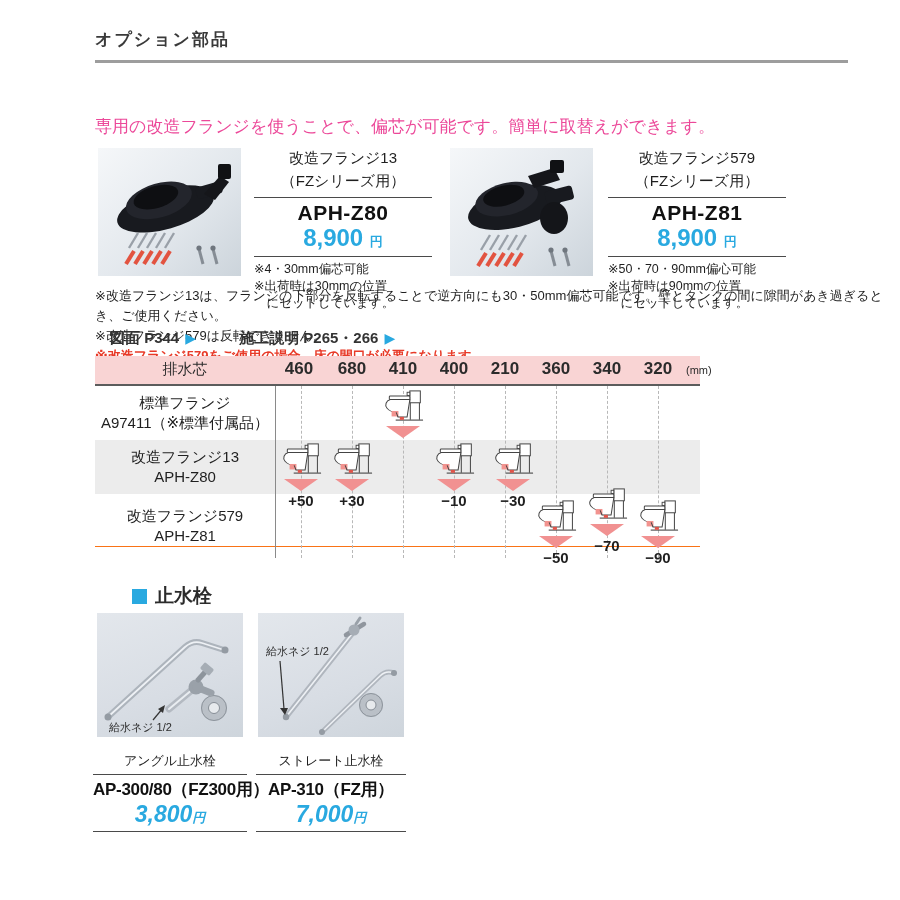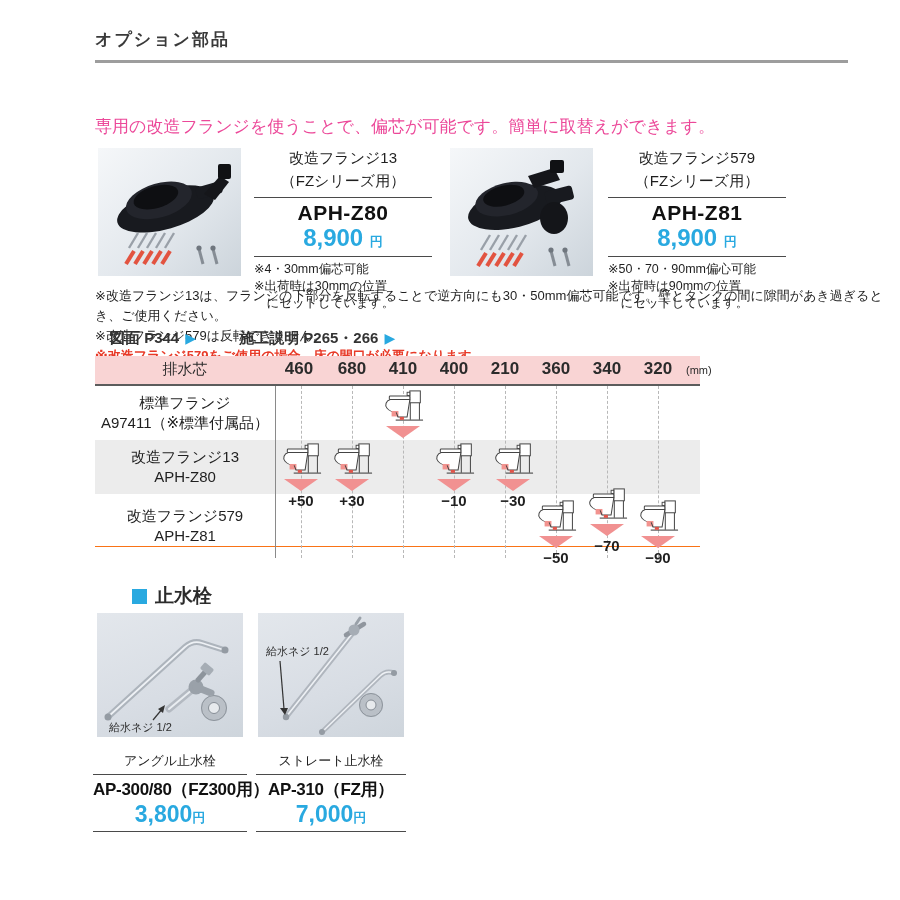--- a/index.html
+++ b/index.html
@@ -46,21 +46,21 @@
   .mark .mval { font-size:15px; font-weight:bold; color:#1f1f1f; margin-top:1px; }
 
   
   .s-head { position:absolute; left:95px; top:583px; font-size:19px; font-weight:bold; color:#2b2b2b; display:flex; align-items:center;margin-left:37px; }
   .s-head .sq { width:15px; height:15px; background:#29a9e0; display:inline-block; margin-right:8px; }
   .vphoto { position:absolute; top:613px; width:146px; height:124px; background:linear-gradient(160deg,#e3e7ec 0%,#d8dde4 60%,#ced5dc 100%); }
   .pblock { position:absolute; top:752px; text-align:center; }
   .pb-name { font-size:13px; color:#1f1f1f; }
   .pb-div { border-top:1px solid #4a4a4a; margin:4px 0 3px; }
   .pb-model { font-size:17px; font-weight:bold; color:#111; white-space:nowrap; letter-spacing:-.3px; }
-  .pb-price { font-size:23px; font-weight:bold; color:#29a9e0; line-height:1.15; }
+  .pb-price { font-size:23px; font-weight:bold; color:#29a9e0; line-height:1.15;font-style:italic; }
   .pb-unit { font-size:13px; font-weight:bold; color:#29a9e0; }
 
   svg text { font-family:"Liberation Sans","DejaVu Sans",sans-serif; }
 </style>
 </head>
 <body>
 
 <svg width="0" height="0" style="position:absolute" aria-hidden="true">
   <symbol id="toilet" viewBox="0 0 46 34">
     <path d="M15 33 H45" stroke="#444" stroke-width="1.2" fill="none"></path>

